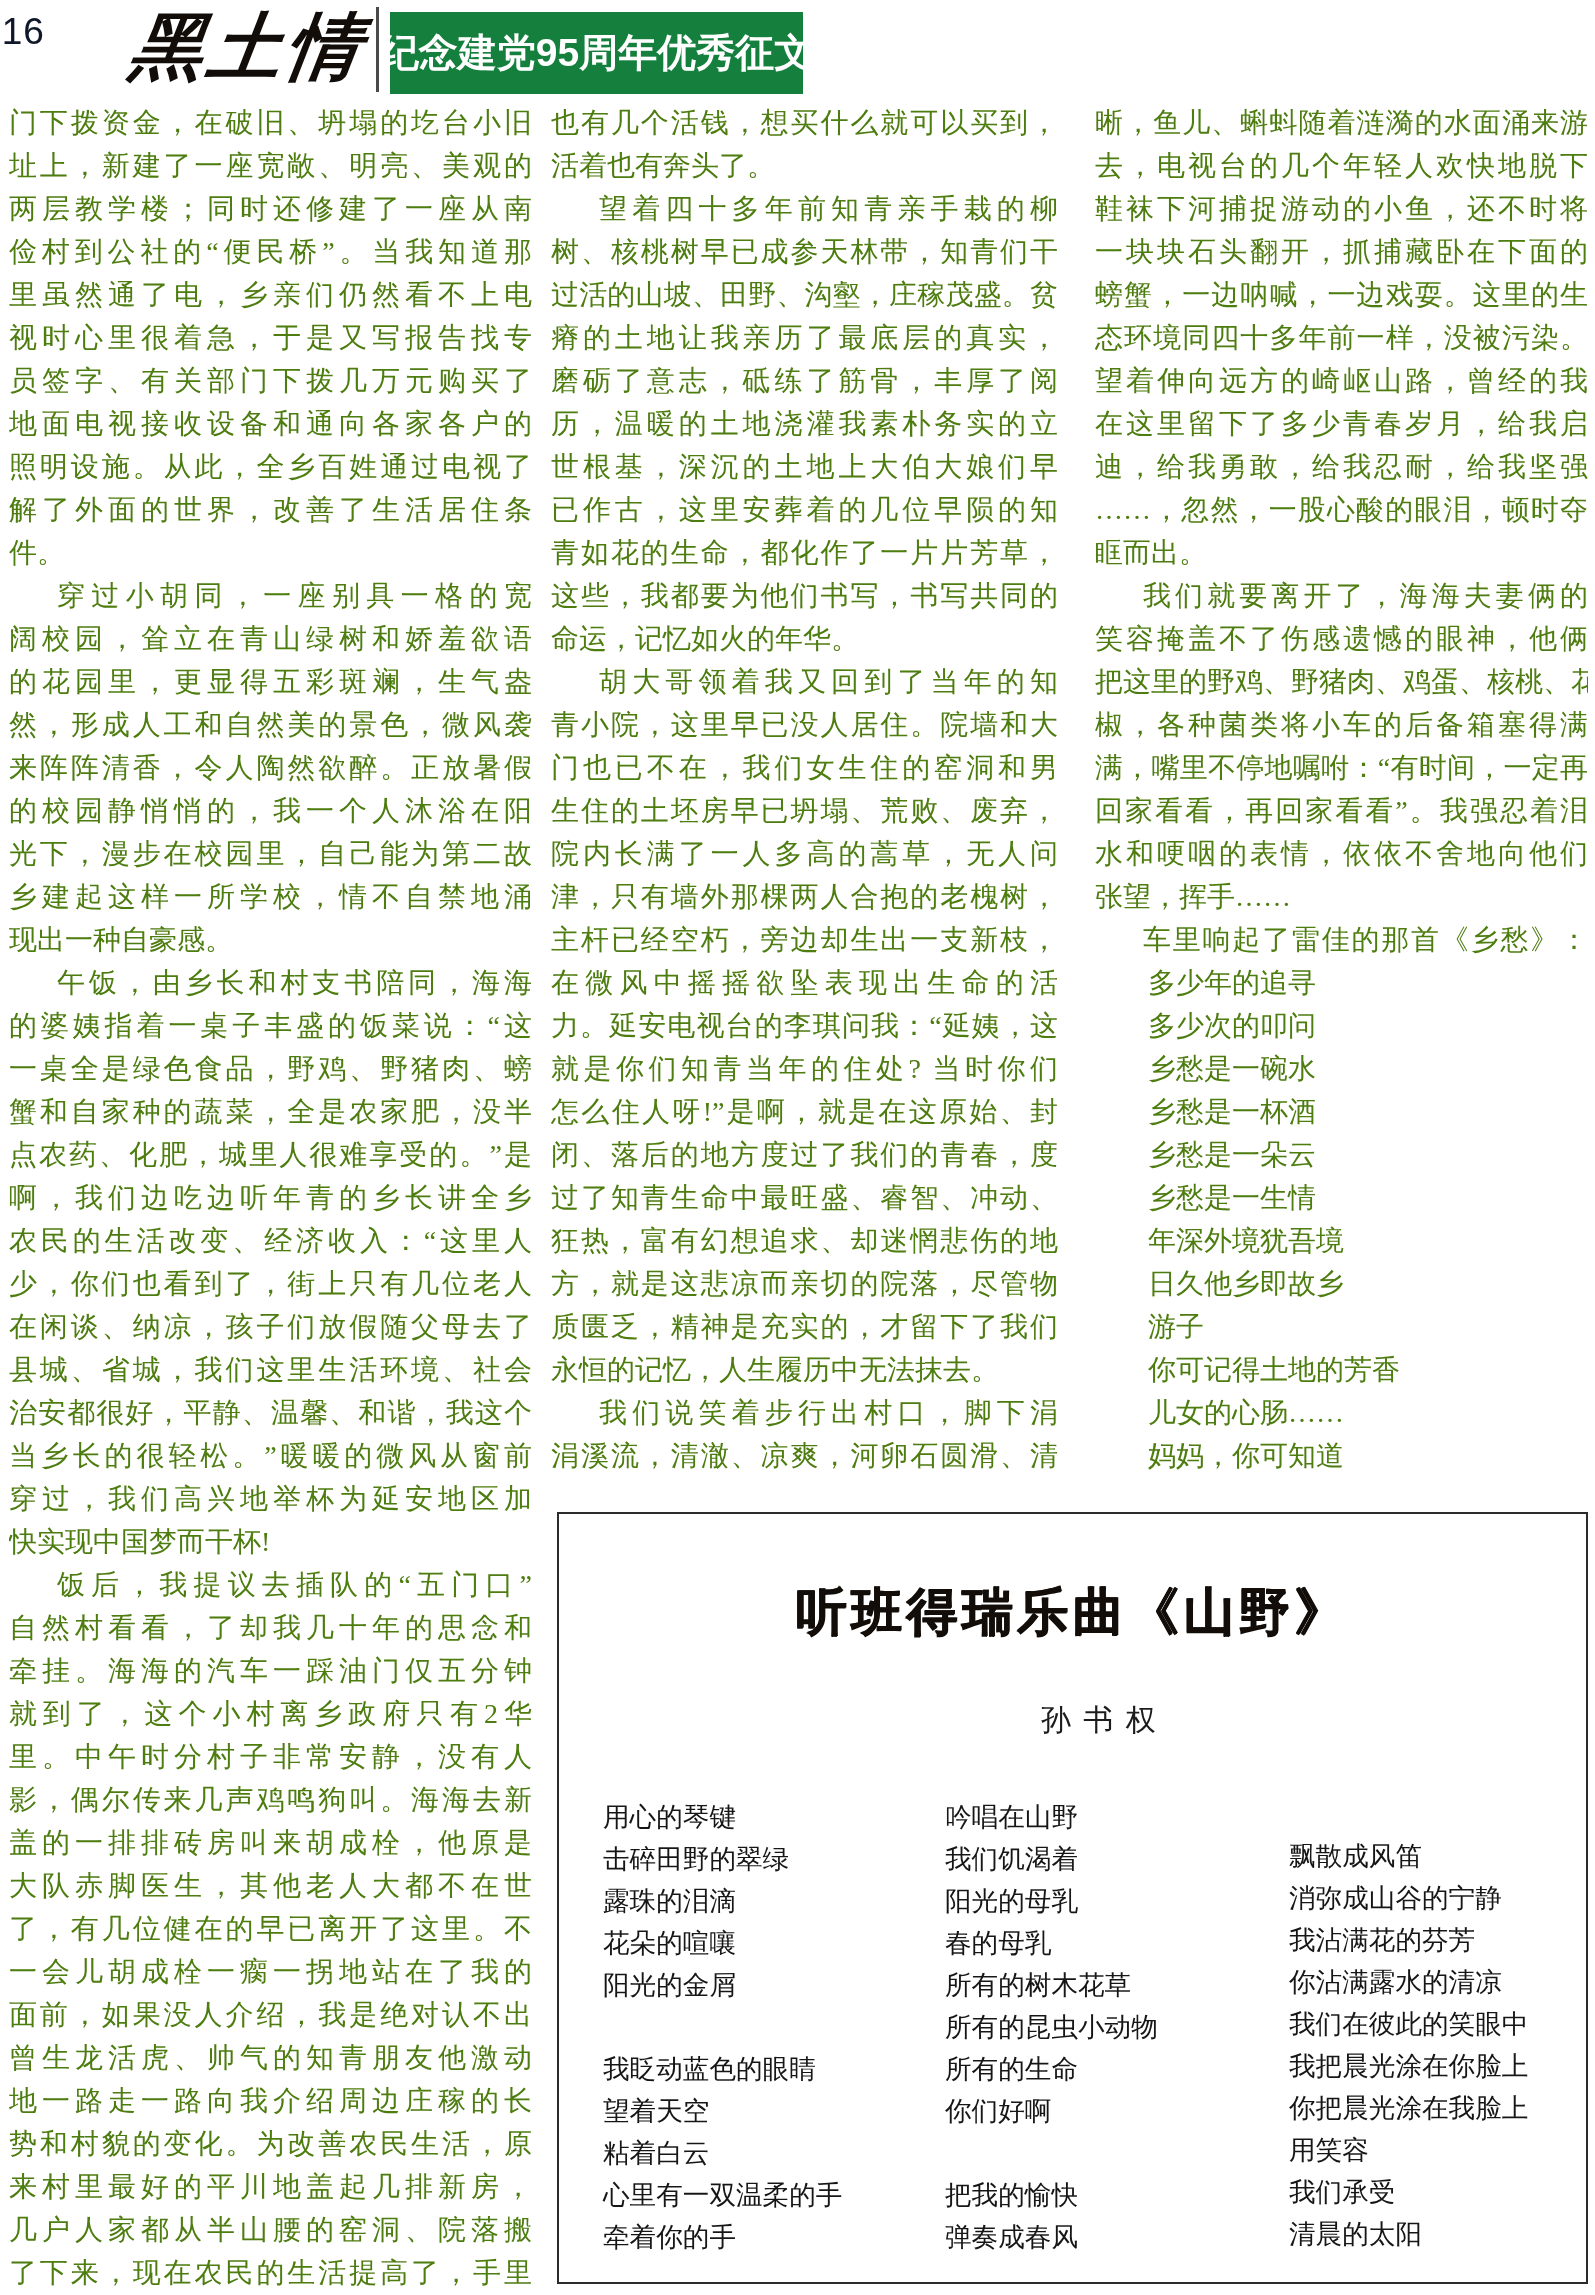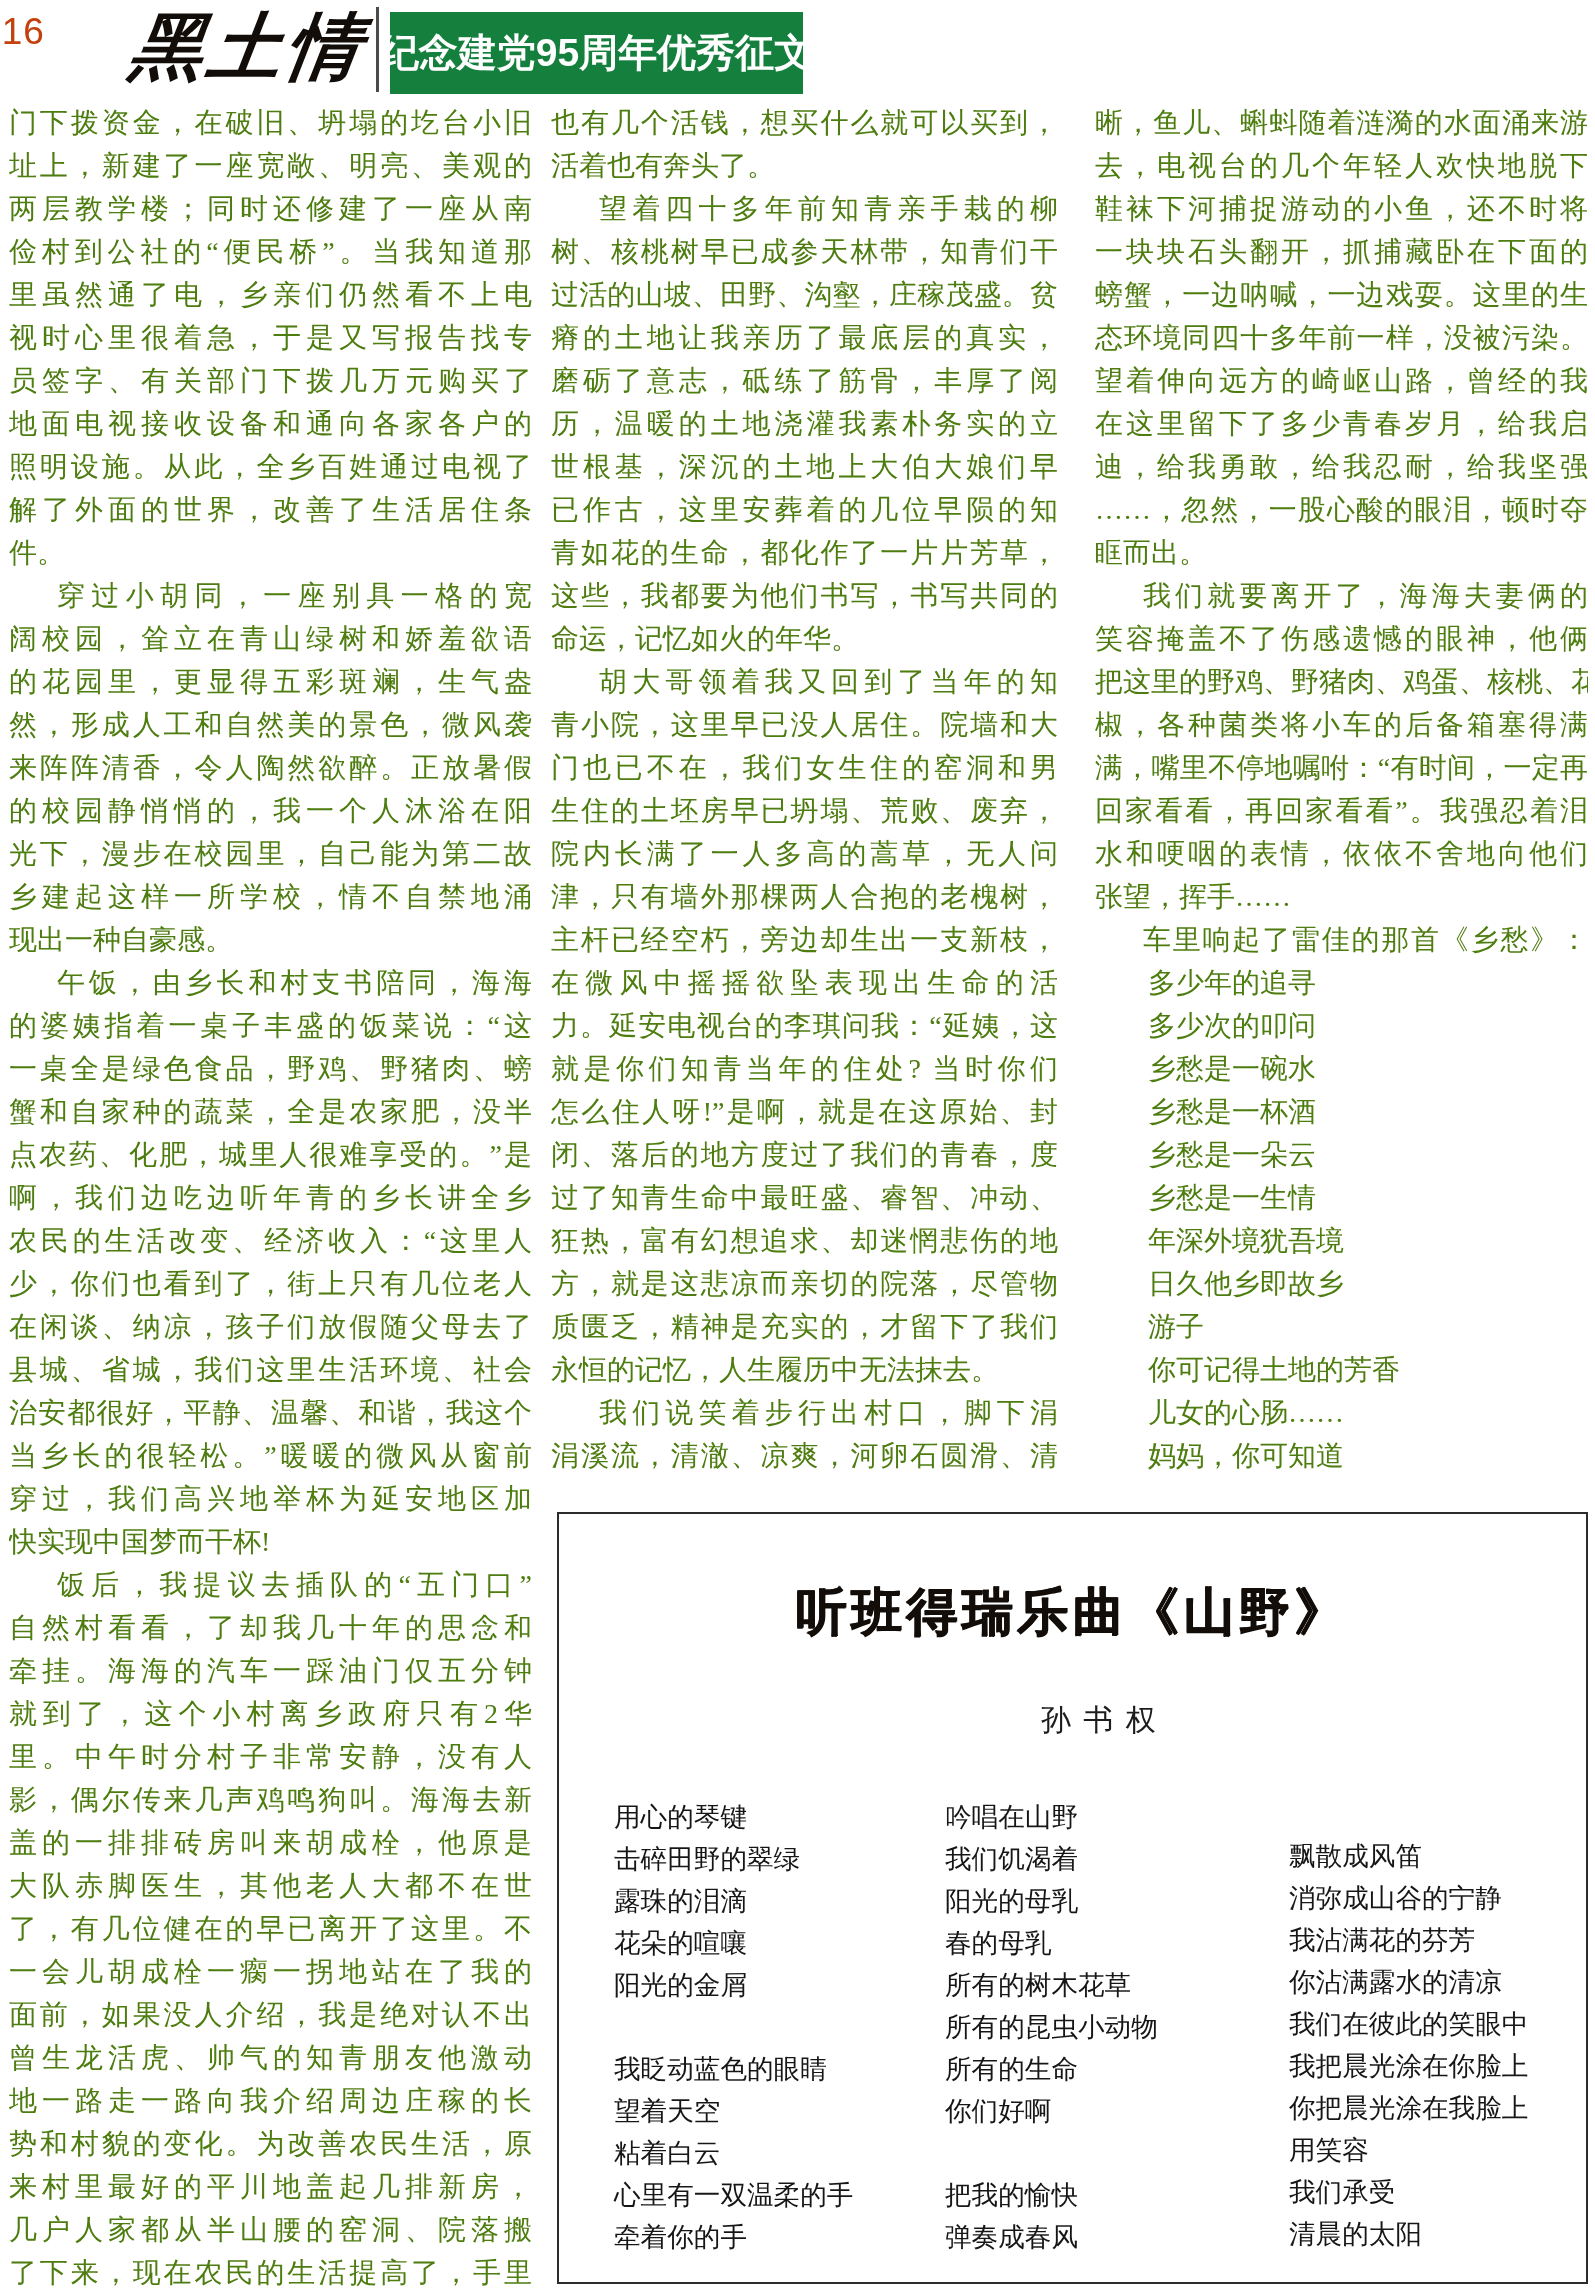--- a/index.html
+++ b/index.html
@@ -1,20 +1,20 @@
 <!DOCTYPE html>
 <html style="font-size:14px"><head>
 <meta charset="utf-8">
 <style>
   html,body{margin:0;padding:0;background:#e8e8e8;}
   .page{position:relative;width:1595px;height:2295px;background:#ffffff;overflow:hidden;
         font-family:"Liberation Serif", serif;color:#1c1c1c;}
   
   .pageno{position:absolute;left:1.8px;top:10.6px;font-family:"Liberation Sans", sans-serif;
-          font-size:37px;color:#c2410c;letter-spacing:0.9px;}
+          font-size:37px;color:#0f172a;letter-spacing:0.9px;}
   .masthead{position:absolute;left:131px;top:-7px;width:248px;height:106px;
             font-family:"DejaVu Serif", serif;font-size:73px;font-weight:bold;font-style:italic;
             transform:skewX(-8deg);letter-spacing:5.3px;color:#120d09;line-height:106px;white-space:nowrap;}
   .hdr-divider{position:absolute;left:376px;top:7px;width:2.7px;height:85px;background:#4a4a4a;}
   .banner{position:absolute;left:390px;top:11.5px;width:413px;height:82px;background:#15803d;
           color:#ffffff;font-family:"Liberation Sans", sans-serif;font-weight:bold;font-size:39px;
           display:flex;align-items:center;justify-content:center;white-space:nowrap;letter-spacing:0px;}
   
   .col{position:absolute;top:101px;font-size:28px;color:#4d7c0f;}
   .col .line{height:43px;line-height:43px;text-align:justify;text-align-last:justify;
@@ -29,21 +29,21 @@
   .poembox{position:absolute;left:557px;top:1512px;width:1031px;height:772px;
            border:2.7px solid #2b2b2b;box-sizing:border-box;background:#ffffff;}
   .poem-title{position:absolute;left:0;top:64px;width:100%;margin:0;text-align:center;
               font-family:Liberation Sans, sans-serif;font-size:51px;font-weight:900;
               letter-spacing:4.4px;color:#120d09;
               text-shadow:0.9px 0 0 #120d09, 0 0.9px 0 #120d09;}
   .poem-author{position:absolute;left:0;top:186px;width:100%;text-align:center;
                font-size:30px;letter-spacing:12.4px;color:#1c1c1c;margin-left:32px;}
   .pcol{position:absolute;top:282px;font-size:26.6px;color:#161616;}
   .pcol .pline{height:42px;line-height:42px;white-space:pre;min-width:8.9px;}
-  .pcol1{left:55px;} .pcol2{left:386px;} .pcol3{left:730px;margin-top:39px;}
+  .pcol1{left:44px;} .pcol2{left:386px;} .pcol3{left:730px;margin-top:39px;}
 </style>
 </head>
 <body>
 
 <div class="page">
 
   <div class="pageno">16</div>
   <div class="masthead">黑土情</div>
   <div class="hdr-divider"></div>
   <div class="banner">纪念建党95周年优秀征文</div>

